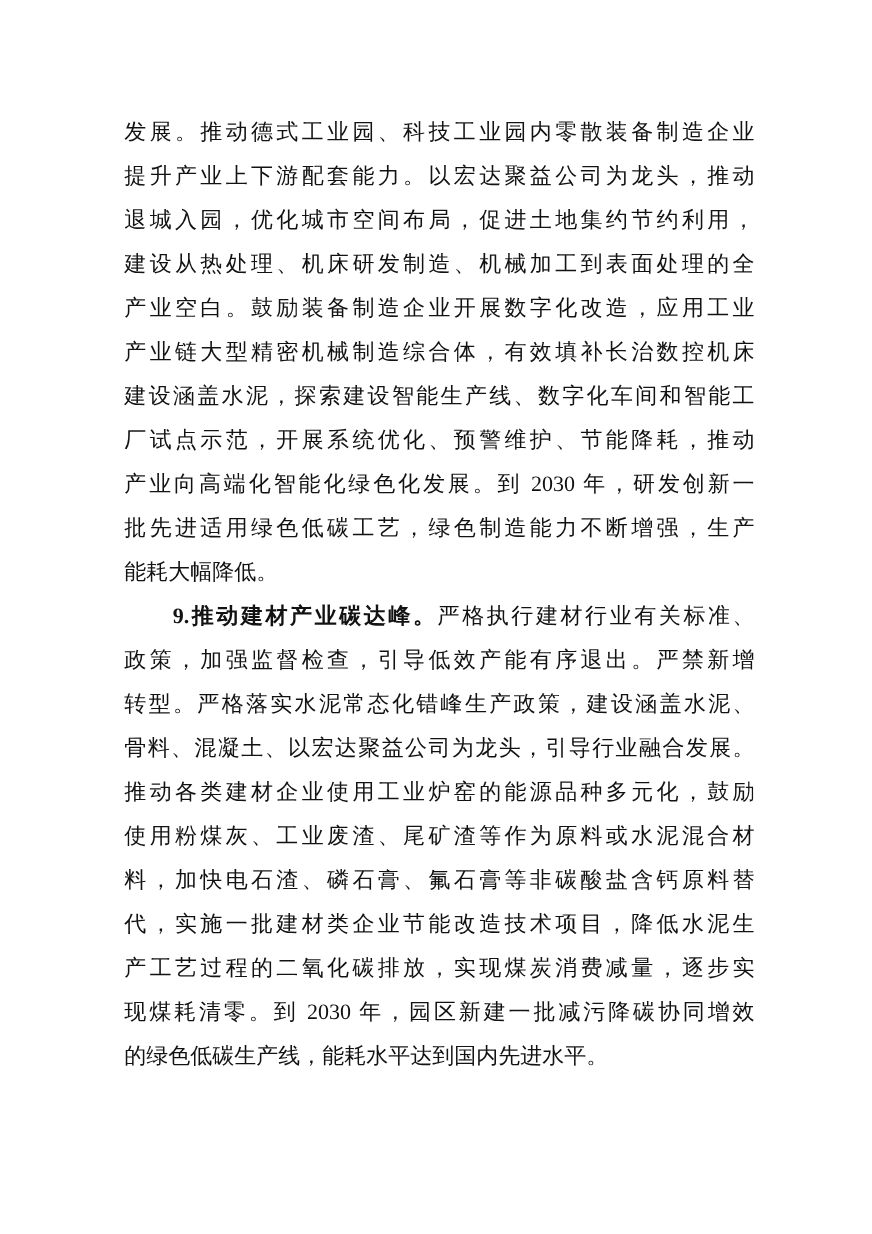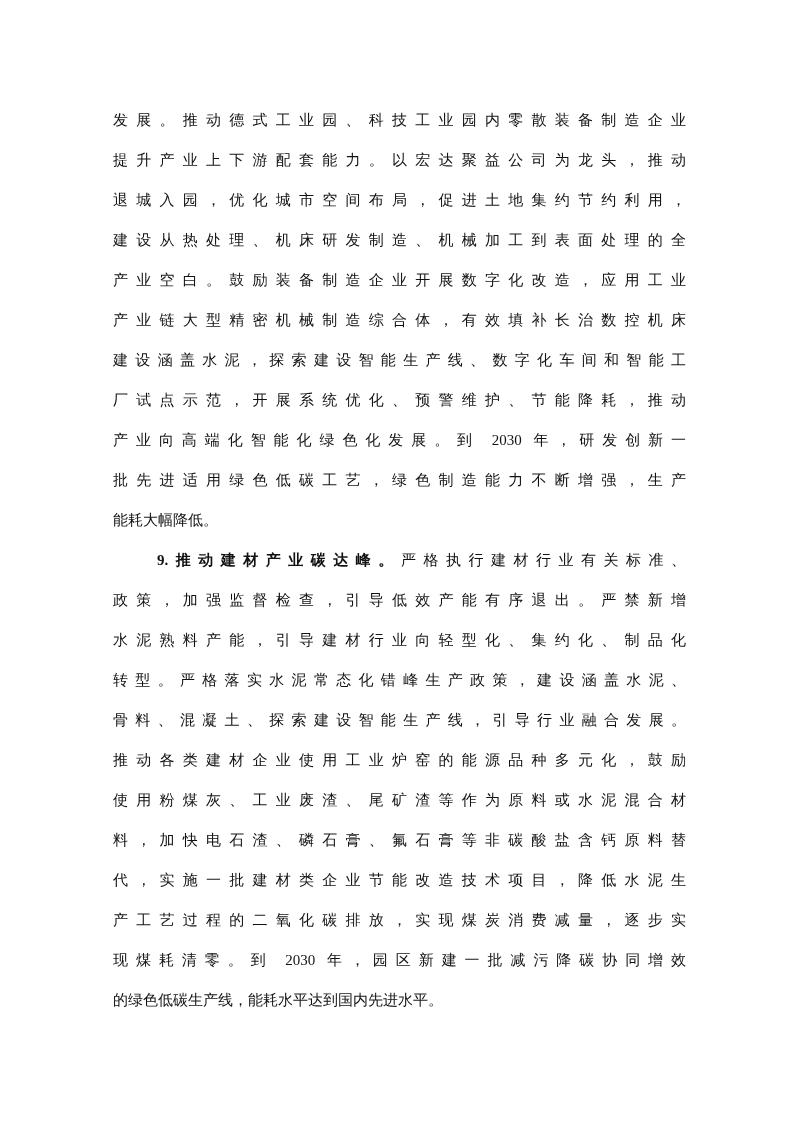--- a/index.html
+++ b/index.html
@@ -18,21 +18,21 @@
   }
   .text-block {
     position: absolute;
     left: 113px;
     top: 100px;
     width: 573px;
   }
   .line {
     height: 40px;
     line-height: 40px;
-    font-size: 15px;
+    font-size: 20px;
     letter-spacing: 0;
     text-align: justify;
     text-align-last: justify;
     white-space: nowrap;
     overflow: visible;
   }
   .line--para-end {
     text-align: center;
     text-align-last: left;
   }
@@ -61,23 +61,22 @@
       <div class="line">产业向高端化智能化绿色化发展。到 2030 年，研发创新一</div>
       <div class="line">批先进适用绿色低碳工艺，绿色制造能力不断增强，生产</div>
       <div class="line line--para-end">能耗大幅降低。</div>
     </div>
 
     <div>
       <div class="line line--indented">
         <span class="bold-lead">9.推动建材产业碳达峰。</span><span>严格执行建材行业有关标准、</span>
       </div>
       <div class="line">政策，加强监督检查，引导低效产能有序退出。严禁新增</div>
-      <div class="line">水泥熟料产能，引导建材行业向轻型化、集约化、制品化</div>
       <div class="line">转型。严格落实水泥常态化错峰生产政策，建设涵盖水泥、</div>
-      <div class="line">骨料、混凝土、探索建设智能生产线，引导行业融合发展。</div>
+      <div class="line">骨料、混凝土、以宏达聚益公司为龙头，引导行业融合发展。</div>
       <div class="line">推动各类建材企业使用工业炉窑的能源品种多元化，鼓励</div>
       <div class="line">使用粉煤灰、工业废渣、尾矿渣等作为原料或水泥混合材</div>
       <div class="line">料，加快电石渣、磷石膏、氟石膏等非碳酸盐含钙原料替</div>
       <div class="line">代，实施一批建材类企业节能改造技术项目，降低水泥生</div>
       <div class="line">产工艺过程的二氧化碳排放，实现煤炭消费减量，逐步实</div>
       <div class="line">现煤耗清零。到 2030 年，园区新建一批减污降碳协同增效</div>
       <div class="line line--para-end">的绿色低碳生产线，能耗水平达到国内先进水平。</div>
     </div>
 
   </div>

